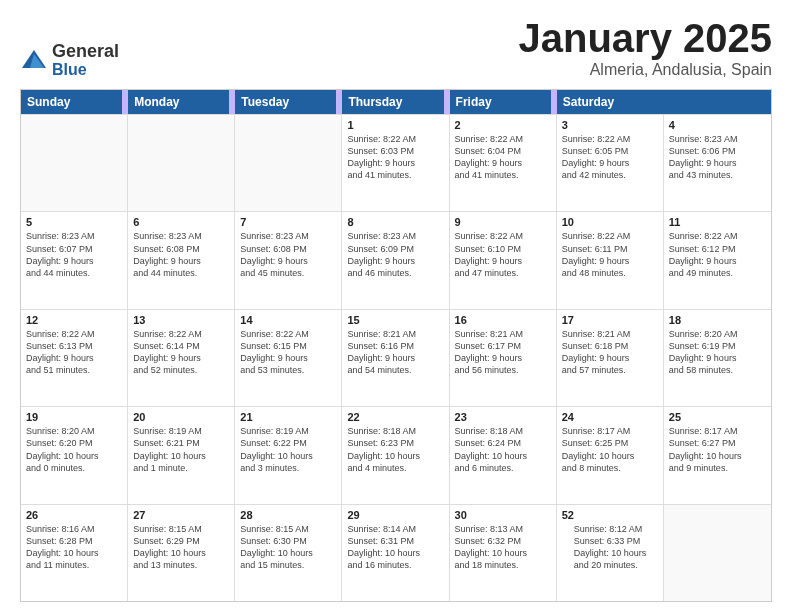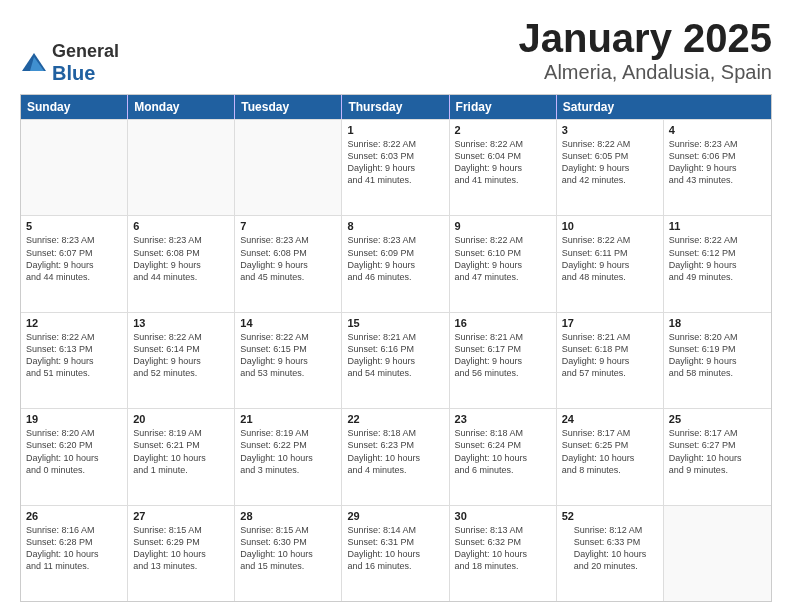--- a/index.html
+++ b/index.html
@@ -31,59 +31,59 @@
       display: flex;
       flex-direction: column;
       line-height: 1.1;
     }
     .logo-general {
       font-size: 18px;
       font-weight: bold;
       color: #333;
     }
     .logo-blue {
-      font-size: 20px;
+      font-size: 16px;
       font-weight: bold;
       color: #2060a0;
     }
     .logo-icon {
       width: 28px;
       height: 28px;
       margin-right: 4px;
     }
     .title-block {
       text-align: right;
     }
     .title-month {
       font-size: 40px;
       font-weight: bold;
       color: #222;
     }
     .title-location {
-      font-size: 20px;
+      font-size: 16px;
       color: #555;
     }
     .calendar {
       flex: 1;
       display: flex;
       flex-direction: column;
       border: 1px solid #ccc;
     }
     .cal-header {
       display: grid;
       grid-template-columns: repeat(7, 1fr);
       background: #2060a0;
     }
     .cal-header-cell {
       color: #fff;
       font-weight: bold;
       font-size: 12px;
       padding: 5px 6px;
       text-align: left;
-      border-right: 1px solid #c4b5fd;
+      border-right: 6px solid #c4b5fd;
     }
     .cal-header-cell:last-child { border-right: none; }
     .cal-body {
       flex: 1;
       display: flex;
       flex-direction: column;
     }
     .cal-row {
       display: grid;
       grid-template-columns: repeat(7, 1fr);

